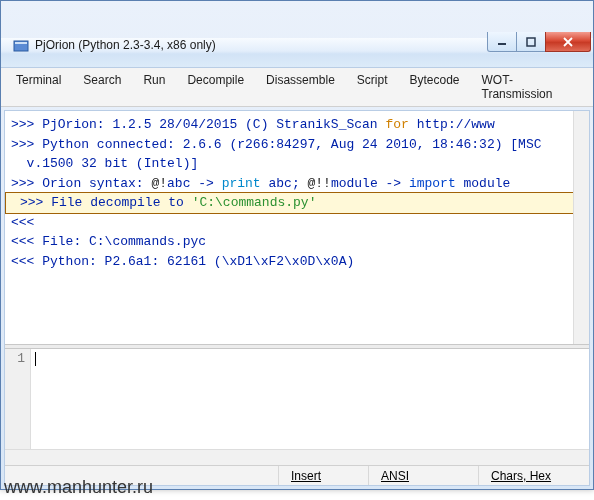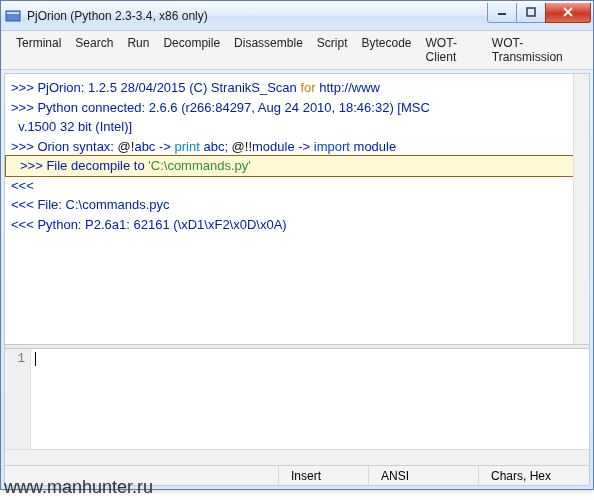--- a/index.html
+++ b/index.html
@@ -15,25 +15,26 @@
   width: 594px;
   height: 490px;
   border: 1px solid #5a7fb0;
   background: linear-gradient(#eaf1fb, #d8e6f6);
   display: flex;
   flex-direction: column;
   box-shadow: 0 0 6px rgba(0,0,0,0.25);
 }
 .titlebar {
   display: flex;
-  align-items: center;
+  align-items: flex-start;
   height: 30px;
   background: linear-gradient(#f7fbff, #e3eefb 45%, #d2e3f6 55%, #dcebf9);
-  padding: 0 0 0 4px;
+  padding: 0 0 0 12px;
   border-bottom: 1px solid #b9cde5;
+  margin-top: 37px;
 }
 .titlebar .icon {
   width: 16px; height: 16px;
   margin-right: 6px;
   display: inline-flex; align-items: center; justify-content: center;
 }
 .titlebar .title {
   flex: 1;
   font-size: 12px;
   color: #1a1a1a;
@@ -53,39 +54,39 @@
   background: linear-gradient(#f39b8e,#d94b36 45%,#c83a25 55%,#e06a55);
   border-color: #a03325;
   border-bottom-right-radius: 3px;
 }
 .menubar {
   display: flex;
   padding: 3px 8px;
   background: #f4f4f4;
   border-bottom: 1px solid #d0d0d0;
   font-size: 12px;
-  gap: 0;
+  gap: 8px;
 }
 .menuitem {
   padding: 2px 7px;
   color: #222;
 }
 .client {
   flex: 1;
   margin: 3px;
   border: 1px solid #b9cde5;
   background: #fff;
   display: flex;
   flex-direction: column;
 }
 .output-pane {
   flex: 1;
   overflow: auto;
   padding: 4px 6px;
-  font-family: Liberation Sans, sans-serif;
+  font-family: Liberation Mono, monospace;
   font-size: 13px;
   line-height: 1.5;
   color: #0022aa;
   position: relative;
 }
 .line { white-space: pre-wrap; }
 .prompt { color: #0022aa; }
 .kw-for { color: #d08000; }
 .black { color: #111; }
 .kw-print { color: #0088cc; }
@@ -138,20 +139,21 @@
   border-top: 1px solid #d0d0d0;
   font-size: 12px;
   align-items: center;
 }
 .status-cell {
   padding: 0 12px;
   border-right: 1px solid #d8d8d8;
   height: 100%;
   display: flex;
   align-items: center;
+  text-decoration: underline;
 }
 .status-cell.flex { flex: 1; }
 .scroll-v {
   position: absolute;
   right: 0; top: 0; bottom: 0;
   width: 16px;
   background: #f1f1f1;
   border-left: 1px solid #ddd;
 }
 .scroll-h-zone {
@@ -202,21 +204,20 @@
   </div>
 
   <div class="menubar" id="menubar">
       <div class="menuitem">Terminal</div>
       <div class="menuitem">Search</div>
       <div class="menuitem">Run</div>
       <div class="menuitem">Decompile</div>
       <div class="menuitem">Disassemble</div>
       <div class="menuitem">Script</div>
       <div class="menuitem">Bytecode</div>
-      <div class="menuitem">WOT-Client</div>
       <div class="menuitem">WOT-Transmission</div>
     </div>
 
   <div class="client">
 
     <div class="output-pane" id="output-pane">
       <div class="line"><span class="prompt">&gt;&gt;&gt; </span><span class="prompt">PjOrion: 1.2.5 28/04/2015 (C) StranikS_Scan </span><span class="kw-for">for</span><span class="prompt"> http://www</span></div>
         <div class="line"><span class="prompt">&gt;&gt;&gt; </span><span class="prompt">Python connected: 2.6.6 (r266:84297, Aug 24 2010, 18:46:32) [MSC</span></div>
         <div class="line"><span class="prompt">  v.1500 32 bit (Intel)]</span></div>
         <div class="line"><span class="prompt">&gt;&gt;&gt; </span><span class="prompt">Orion syntax: </span><span class="black">@!</span><span class="prompt">abc -&gt; </span><span class="kw-print">print</span><span class="prompt"> abc; </span><span class="black">@!!</span><span class="prompt">module -&gt; </span><span class="kw-import">import</span><span class="prompt"> module</span></div>

